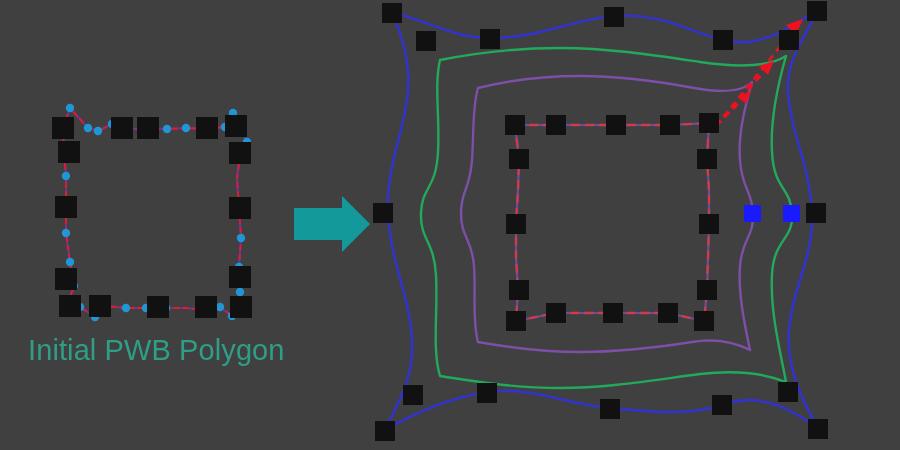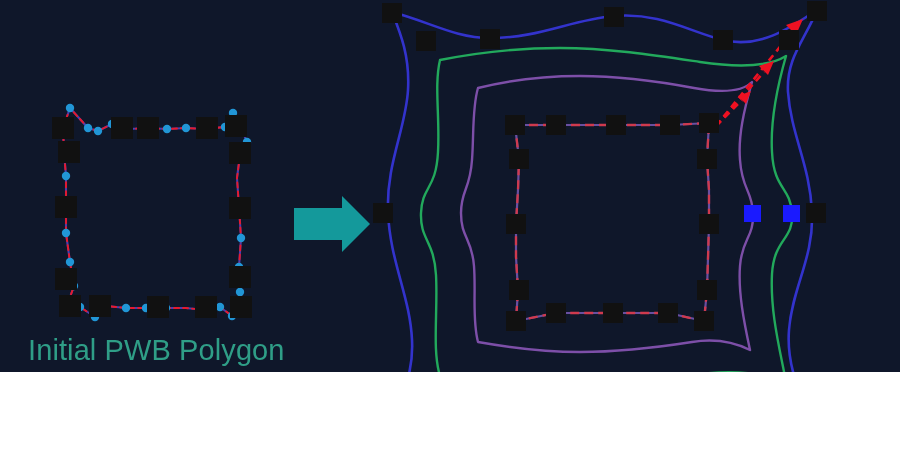--- a/index.html
+++ b/index.html
@@ -7,22 +7,22 @@
     margin: 0;
     padding: 0;
     background: #ffffff;
   }
   body {
     font-family: "Liberation Sans", sans-serif;
   }
   #stage {
     position: relative;
     width: 900px;
-    height: 372px;
-    background: #0f172a;
+    height: 450px;
+    background: #404040;
     overflow: hidden;
   }
   #diagram-svg {
     position: absolute;
     left: 0;
     top: 0;
     width: 900px;
     height: 450px;
     display: block;
   }

